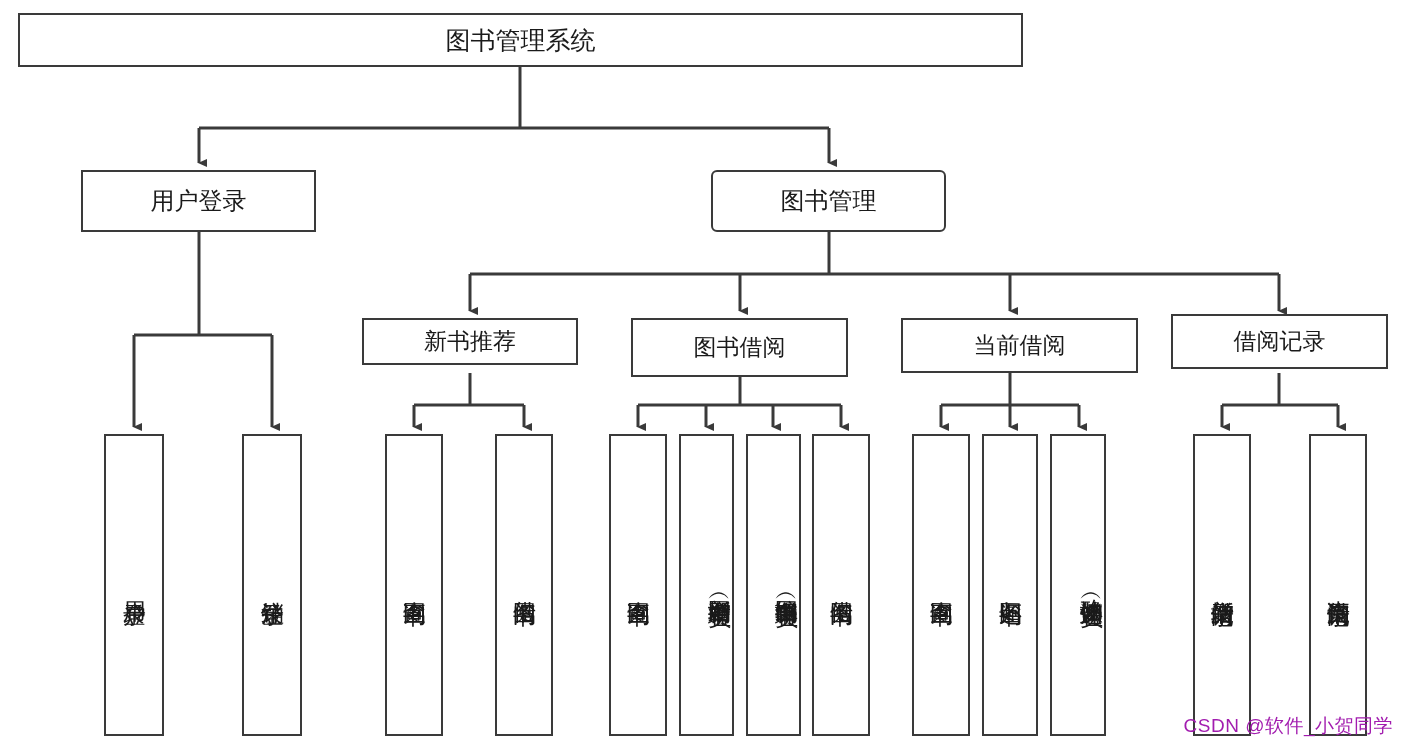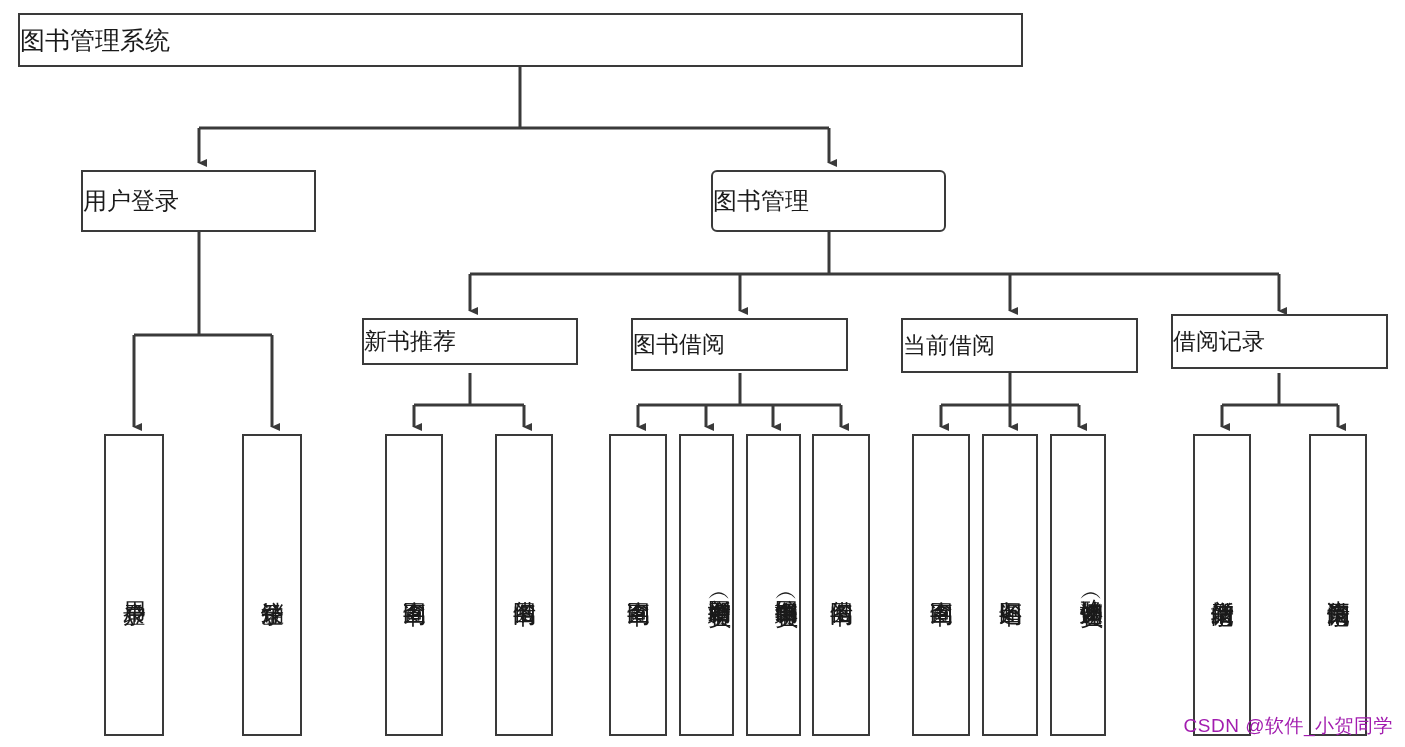--- a/index.html
+++ b/index.html
@@ -17,21 +17,21 @@
     background: #ffffff;
     overflow: hidden;
   }
   .node {
     position: absolute;
     box-sizing: border-box;
     border: 2px solid #3a3a3a;
     background: #ffffff;
     display: flex;
     align-items: center;
-    justify-content: flex-start;
+    justify-content: center;
     color: #1a1a1a;
   }
   .node.level0 {
     font-size: 25px;
   }
   .node.level1 {
     font-size: 24px;
   }
   .node.level2 {
     font-size: 23px;
@@ -135,21 +135,21 @@
   <div class="node level1" style="left:81px; top:170px; width:235px; height:62px;">
     <span class="label">用户登录</span>
   </div>
   <div class="node level1" style="left:711px; top:170px; width:235px; height:62px;border-radius:6px;">
     <span class="label">图书管理</span>
   </div>
 
   <div class="node level2" style="left:362px; top:318px; width:216px; height:47px;">
     <span class="label">新书推荐</span>
   </div>
-  <div class="node level2" style="left:631px; top:318px; width:217px; height:53px;">
+  <div class="node level2" style="left:631px; top:318px; width:217px; height:59px;">
     <span class="label">图书借阅</span>
   </div>
   <div class="node level2" style="left:901px; top:318px; width:237px; height:55px;">
     <span class="label">当前借阅</span>
   </div>
   <div class="node level2" style="left:1171px; top:314px; width:217px; height:55px;">
     <span class="label">借阅记录</span>
   </div>
 
   <div class="node leaf centered" style="left:104px; top:434px; width:60px; height:302px;">

